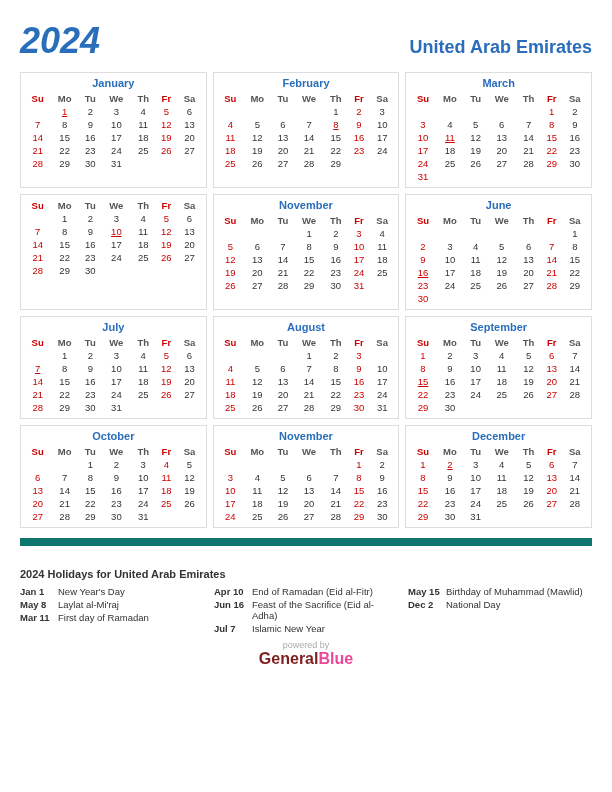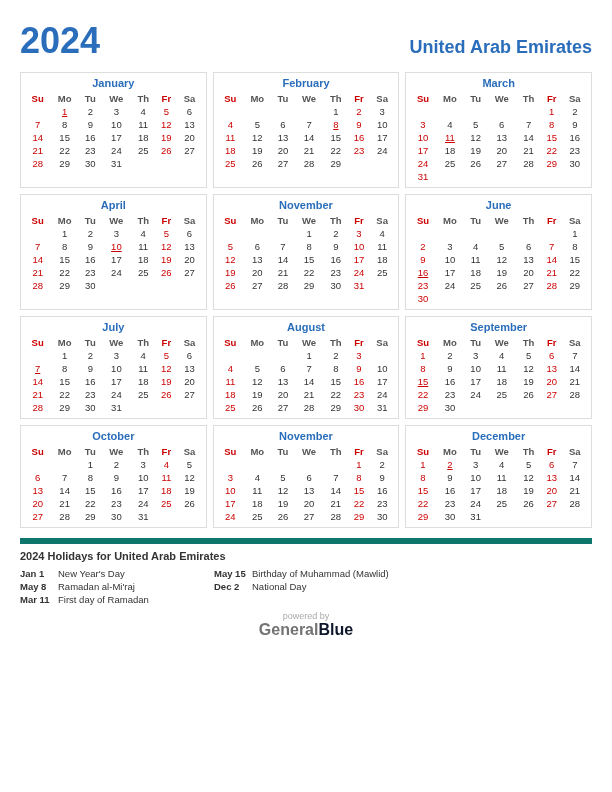--- a/index.html
+++ b/index.html
@@ -19,20 +19,21 @@
     .header {
       display: flex;
       justify-content: space-between;
       align-items: baseline;
       margin-bottom: 10px;
     }
     .year-title {
       font-size: 36px;
       font-weight: bold;
       color: #2a6ebb;
+      font-style: italic;
     }
     .country-title {
       font-size: 18px;
       color: #2a6ebb;
       font-weight: bold;
     }
     .calendars-grid {
       display: grid;
       grid-template-columns: 1fr 1fr 1fr;
       gap: 6px;
@@ -60,22 +61,22 @@
       font-weight: bold;
     }
     .cal-table td {
       text-align: center;
       font-size: 9.5px;
       padding: 1px 0;
       color: #333;
     }
     .holidays-section {
       margin-top: 10px;
-      border-top: 6px solid #0f766e;
-      padding-top: 6px;
+      border-top: 8px solid #0f766e;
+      padding-top: 22px;
     }
     .holidays-title {
       font-size: 11px;
       font-weight: bold;
       color: #333;
       margin-bottom: 6px;
     }
     .holidays-grid {
       display: grid;
       grid-template-columns: 1fr 1fr 1fr;
@@ -102,21 +103,21 @@
     .footer-powered {
       font-size: 9px;
       color: #aaa;
     }
     .footer-brand {
       font-size: 16px;
       font-weight: bold;
       color: #333;
     }
     .footer-brand span {
-      color: #737373;
+      color: #7f1d1d;
     }
   </style>
 </head>
 <body>
 
 <div class="page">
   <div class="header">
     <div class="year-title">2024</div>
     <div class="country-title">United Arab Emirates</div>
   </div>
@@ -314,21 +315,20 @@
               <td></td>
               <td></td>
               <td></td>
               <td></td>
               <td></td>
             </tr>
           </tbody>
         </table>
       </div>
       <div class="month-block">
-        <div class="month-name">April</div>
         <table class="cal-table">
           <thead>
             <tr>
               <th style="color: rgb(204, 0, 0);">Su</th>
               <th>Mo</th>
               <th>Tu</th>
               <th>We</th>
               <th>Th</th>
               <th style="color: rgb(204, 0, 0);">Fr</th>
               <th>Sa</th>
@@ -901,39 +901,53 @@
   <div class="holidays-section">
     <div class="holidays-title">2024 Holidays for United Arab Emirates</div>
     <div class="holidays-grid" id="holidays-grid">
         <div>
           <div class="holiday-item">
             <span class="holiday-date">Jan 1</span>
             <span class="holiday-name">New Year's Day</span>
           </div>
           <div class="holiday-item">
             <span class="holiday-date">May 8</span>
-            <span class="holiday-name">Ramadan al-Mi'raj</span>
+            <span class="holiday-name">Laylat al-Mi'raj</span>
           </div>
           <div class="holiday-item">
             <span class="holiday-date">Mar 11</span>
             <span class="holiday-name">First day of Ramadan</span>
+          </div>
+        </div>
+        <div>
+          <div class="holiday-item">
+            <span class="holiday-date">Apr 10</span>
+            <span class="holiday-name">End of Ramadan (Eid al-Fitr)</span>
+          </div>
+          <div class="holiday-item">
+            <span class="holiday-date">Jun 16</span>
+            <span class="holiday-name">Feast of the Sacrifice (Eid al-Adha)</span>
+          </div>
+          <div class="holiday-item">
+            <span class="holiday-date">Jul 7</span>
+            <span class="holiday-name">Islamic New Year</span>
           </div>
         </div>
         <div>
           <div class="holiday-item">
             <span class="holiday-date">May 15</span>
             <span class="holiday-name">Birthday of Muhammad (Mawlid)</span>
           </div>
           <div class="holiday-item">
             <span class="holiday-date">Dec 2</span>
             <span class="holiday-name">National Day</span>
           </div>
         </div>
       </div>
   </div>
 
   <div class="footer">
     <div class="footer-powered">powered by</div>
     <div class="footer-brand">
-      <span>General</span><span style="color:#0f172a">Blue</span>
+      <span>General</span><span style="color:#ec4899">Blue</span>
     </div>
   </div>
 </div>
 
 </body></html>

